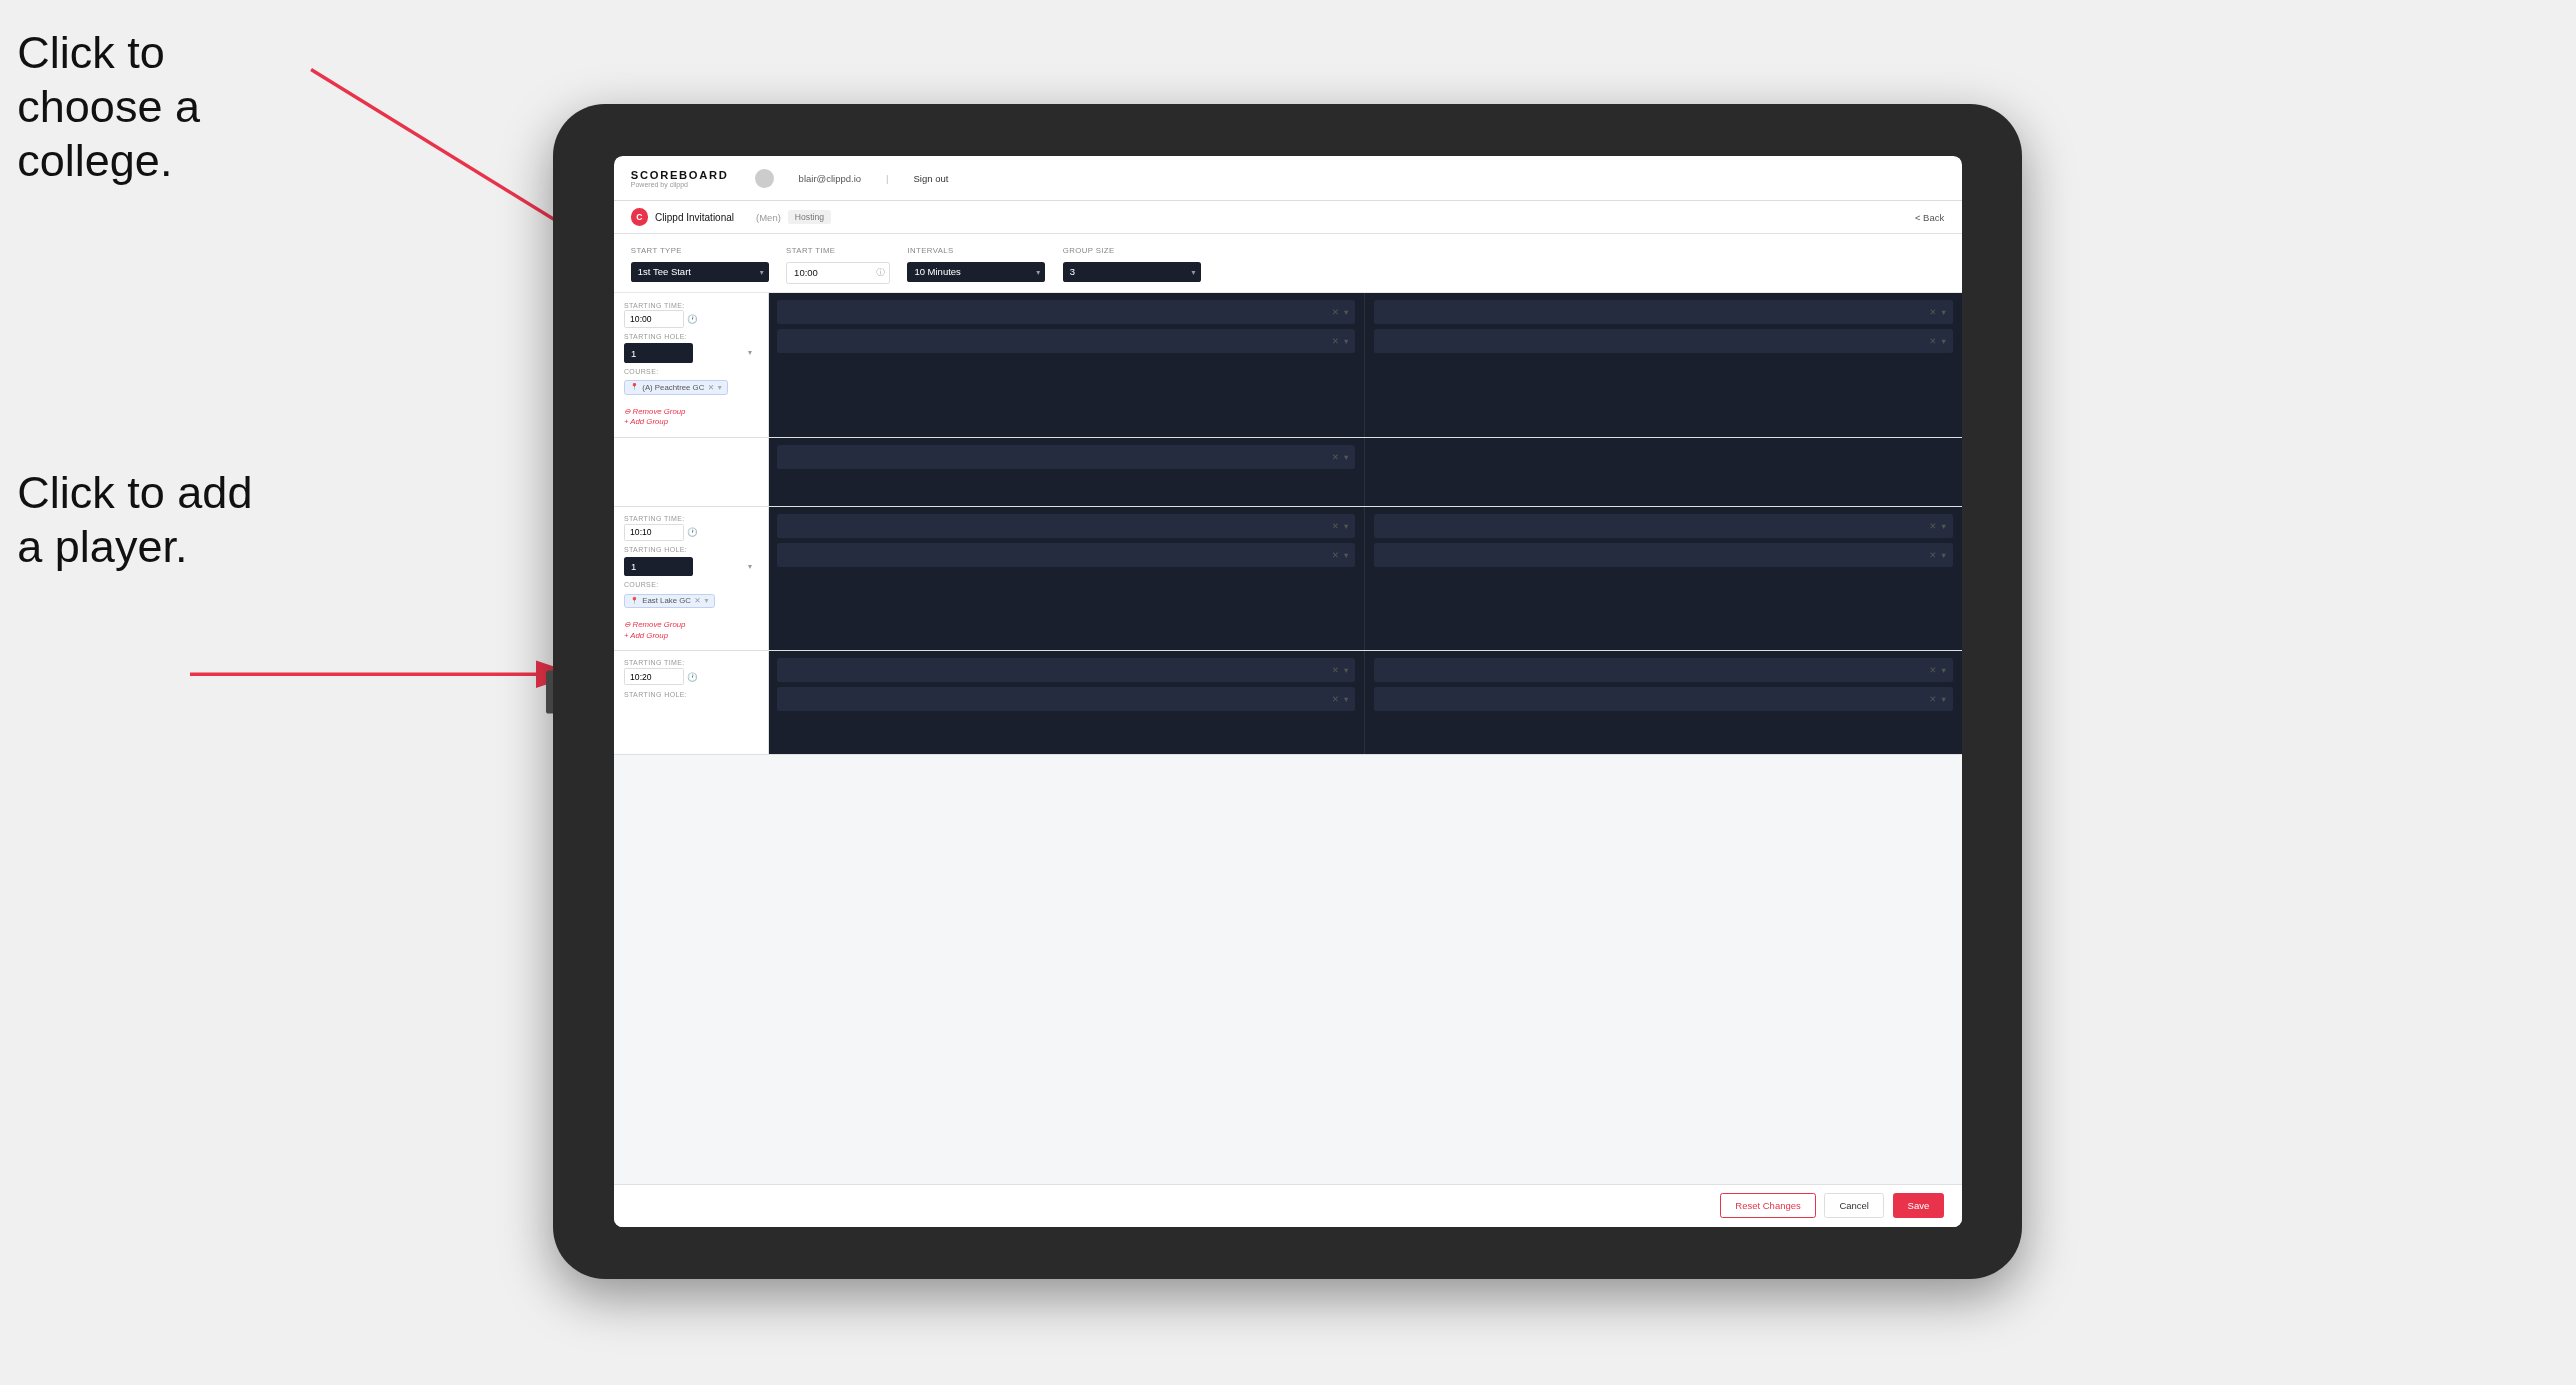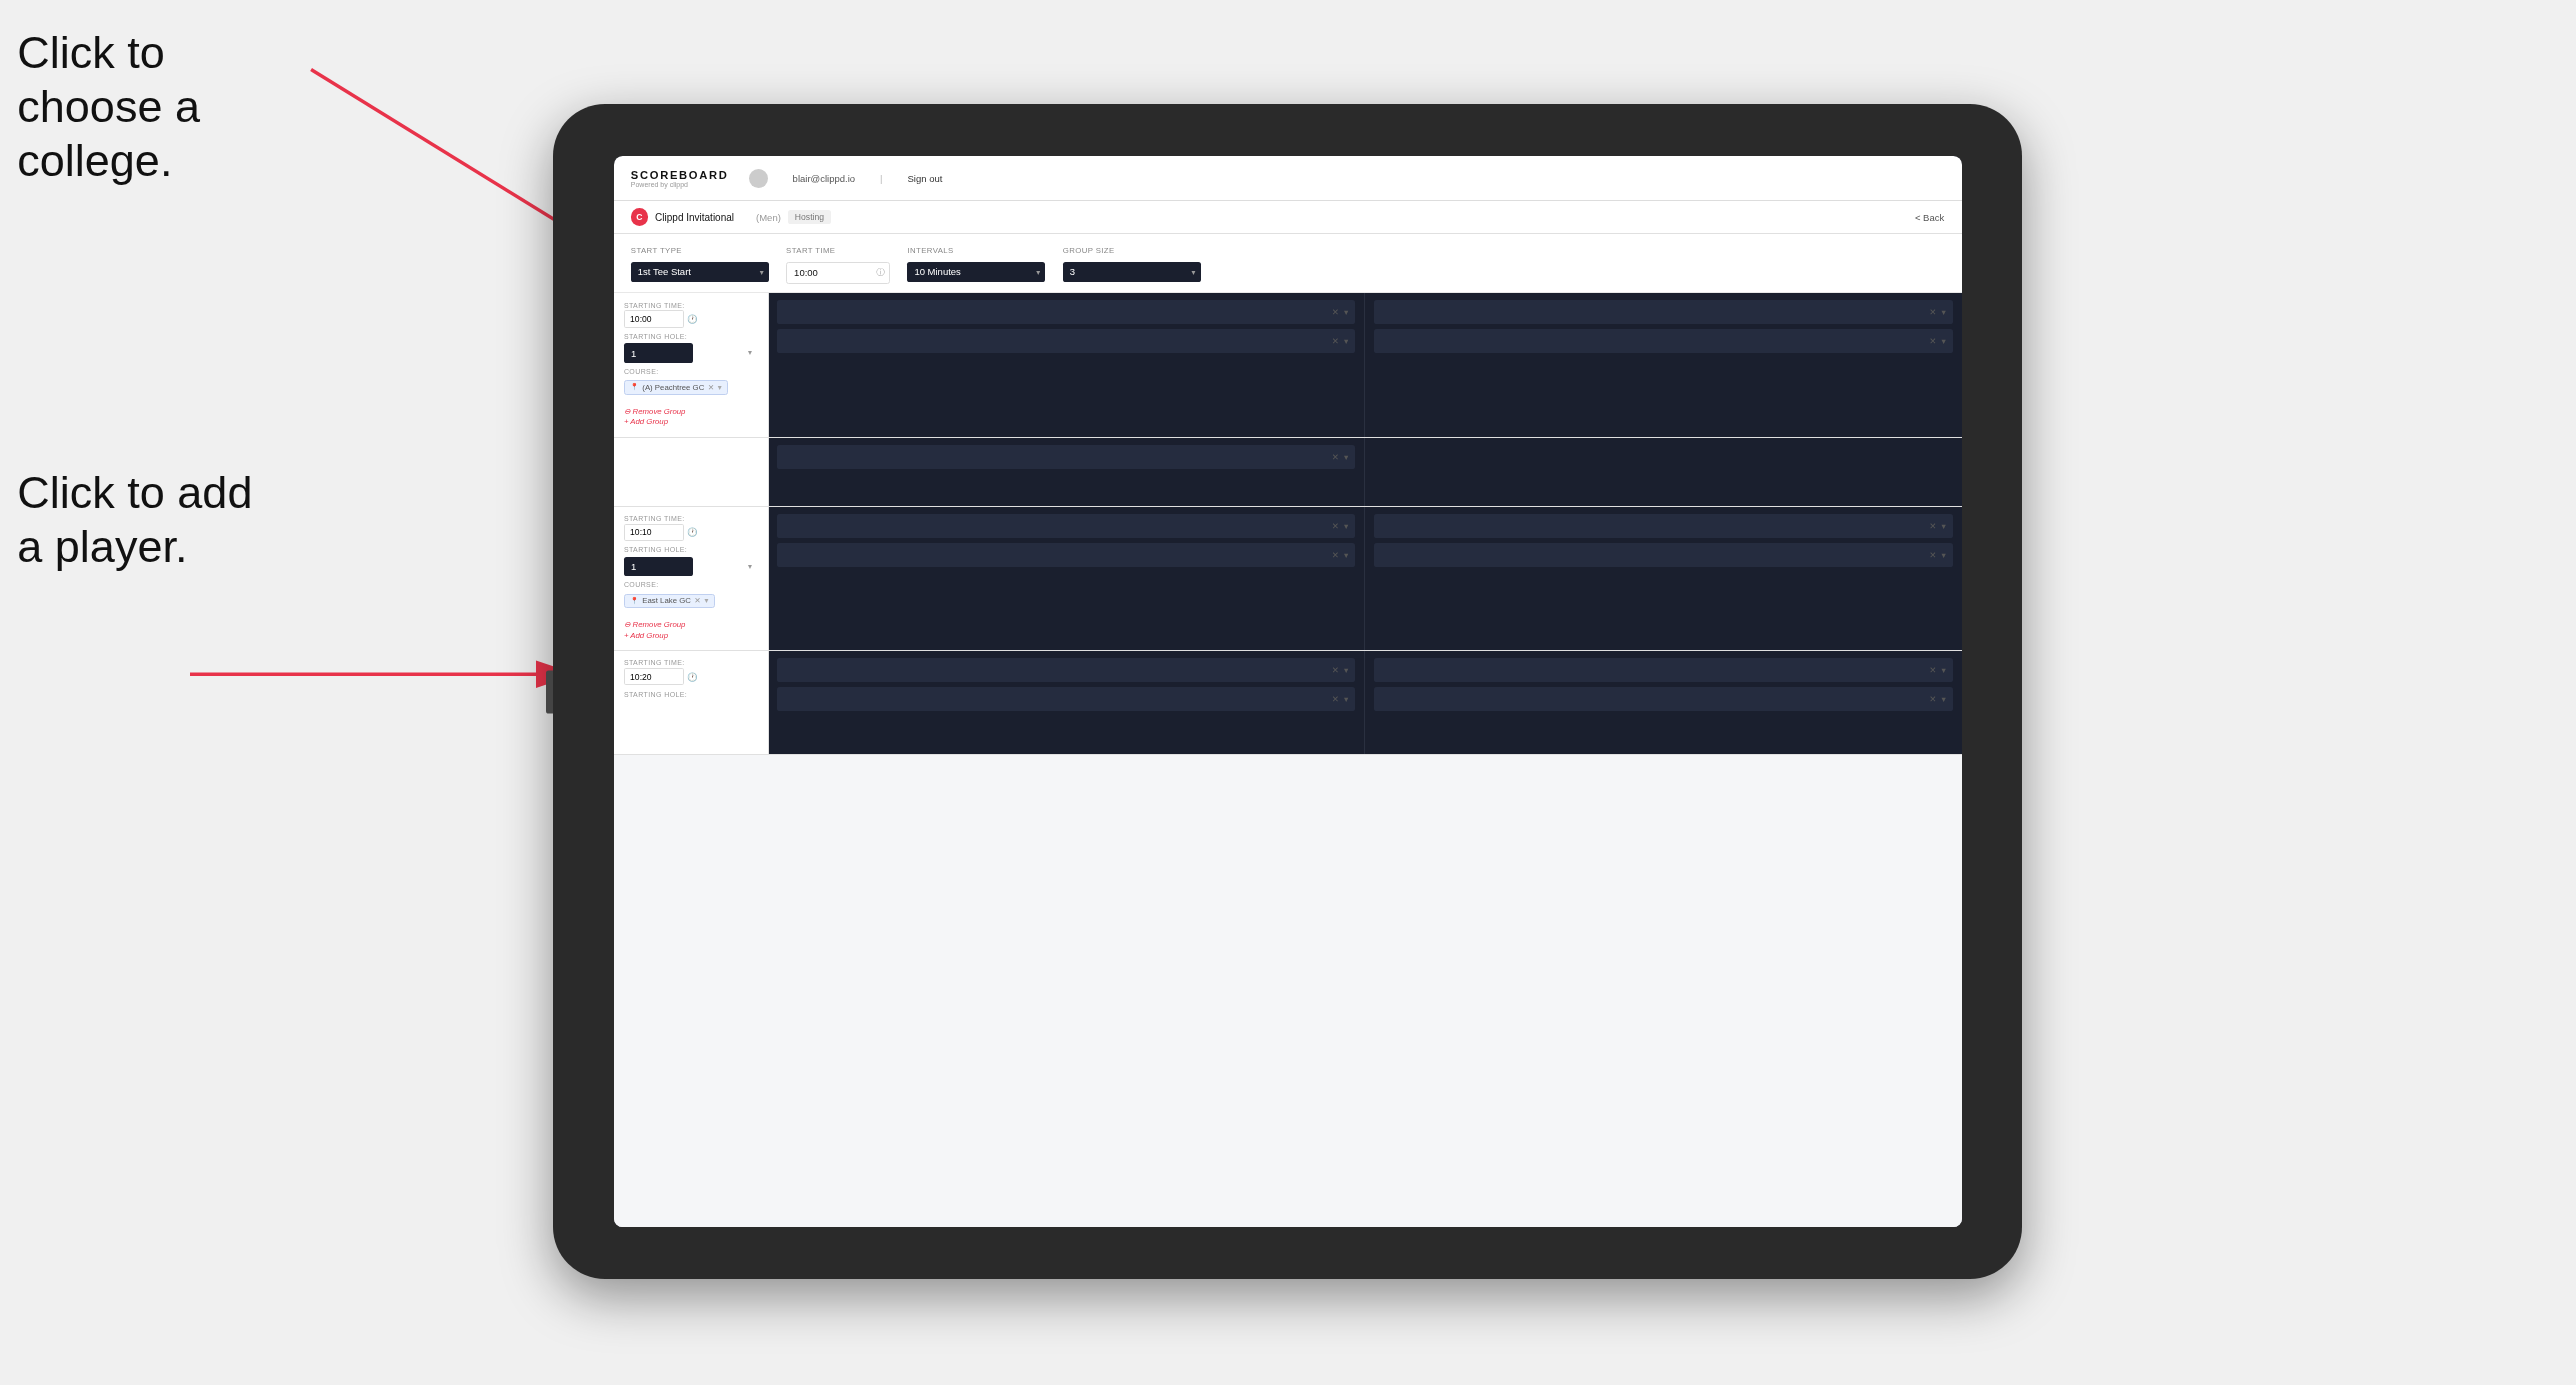--- a/index.html
+++ b/index.html
@@ -59,21 +59,21 @@
       display: flex;
       align-items: center;
       padding: 0 17.3px;
       border-bottom: 0.9px solid #ddd;
       flex-shrink: 0;
     }
 
     .logo-area {
       display: flex;
       flex-direction: column;
-      margin-right: 20px;
+      margin-right: 26px;
     }
 
     .logo-title {
       font-size: 11.2px;
       font-weight: 900;
       color: #111;
       letter-spacing: 1.7px;
     }
 
     .logo-sub {
@@ -648,17 +648,22 @@
             </div>
             <div class="player-slot">
               <span class="player-slot-icon">✕</span>
               <span class="player-slot-icon">▾</span>
             </div>
           </div>
         </div>
 
       </div>
 
+      <div class="bottom-bar">
+        <button class="btn btn-danger-outline">Reset Changes</button>
+        <button class="btn">Cancel</button>
+        <button class="btn btn-primary">Save</button>
+      </div>
 
     </div>
   </div>
 </div>
 
 
 </body></html>

